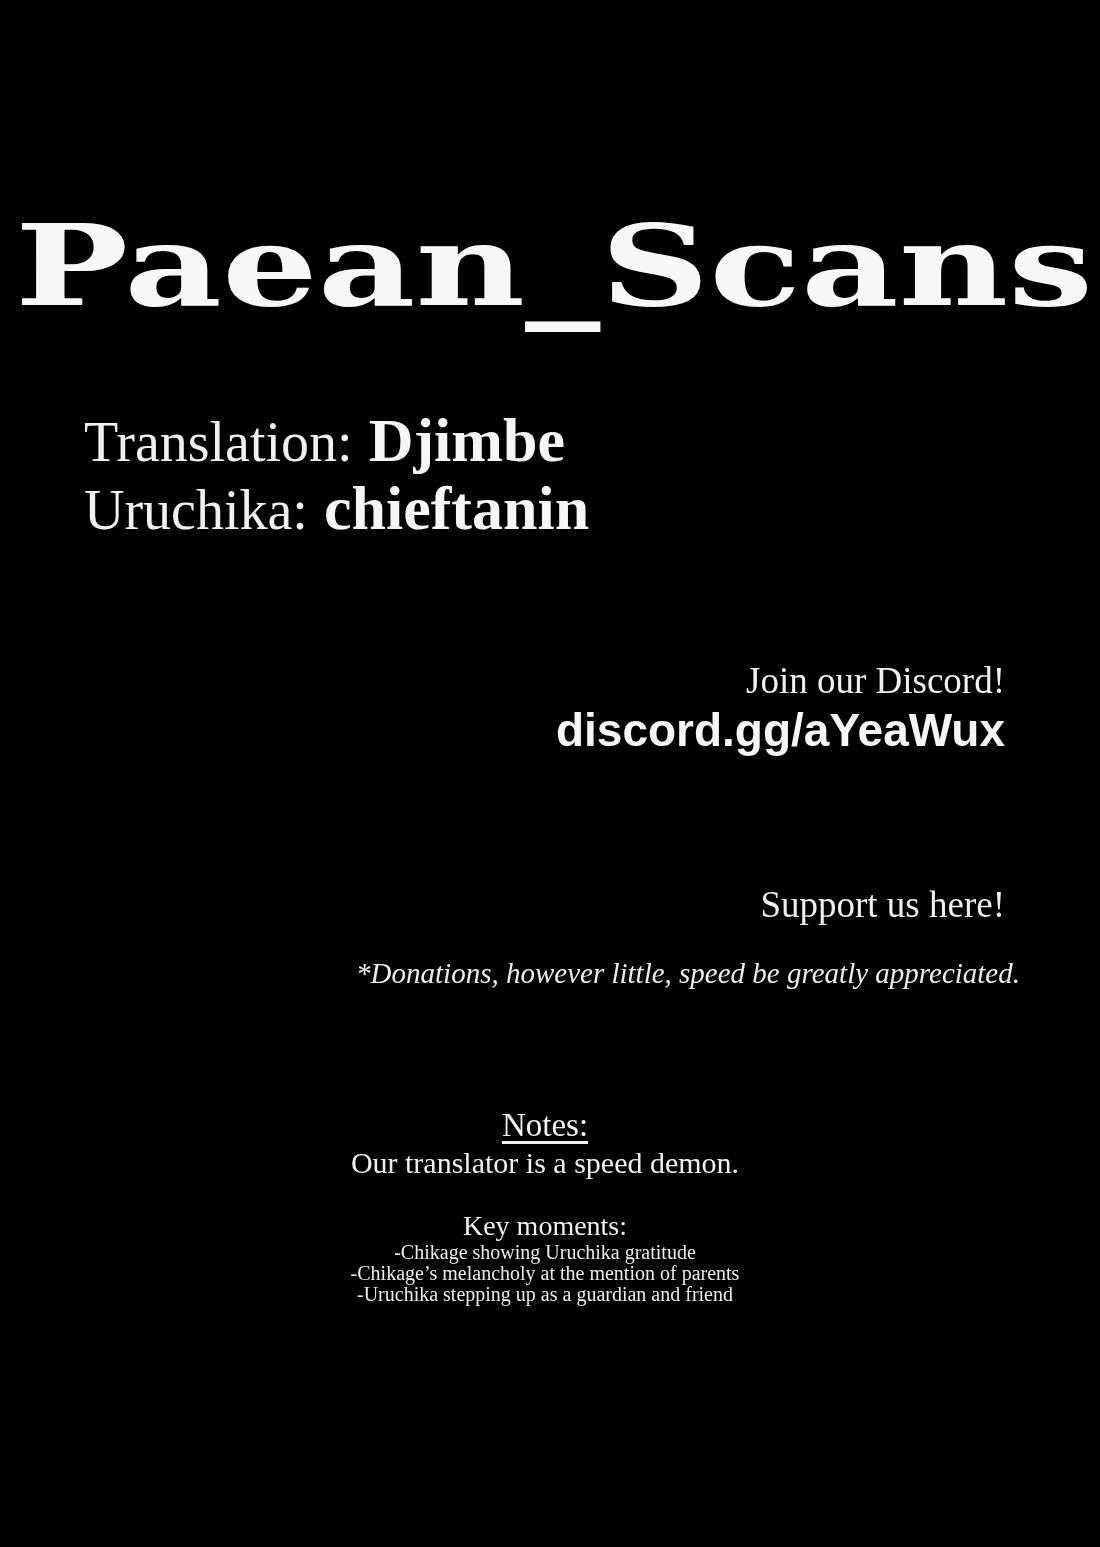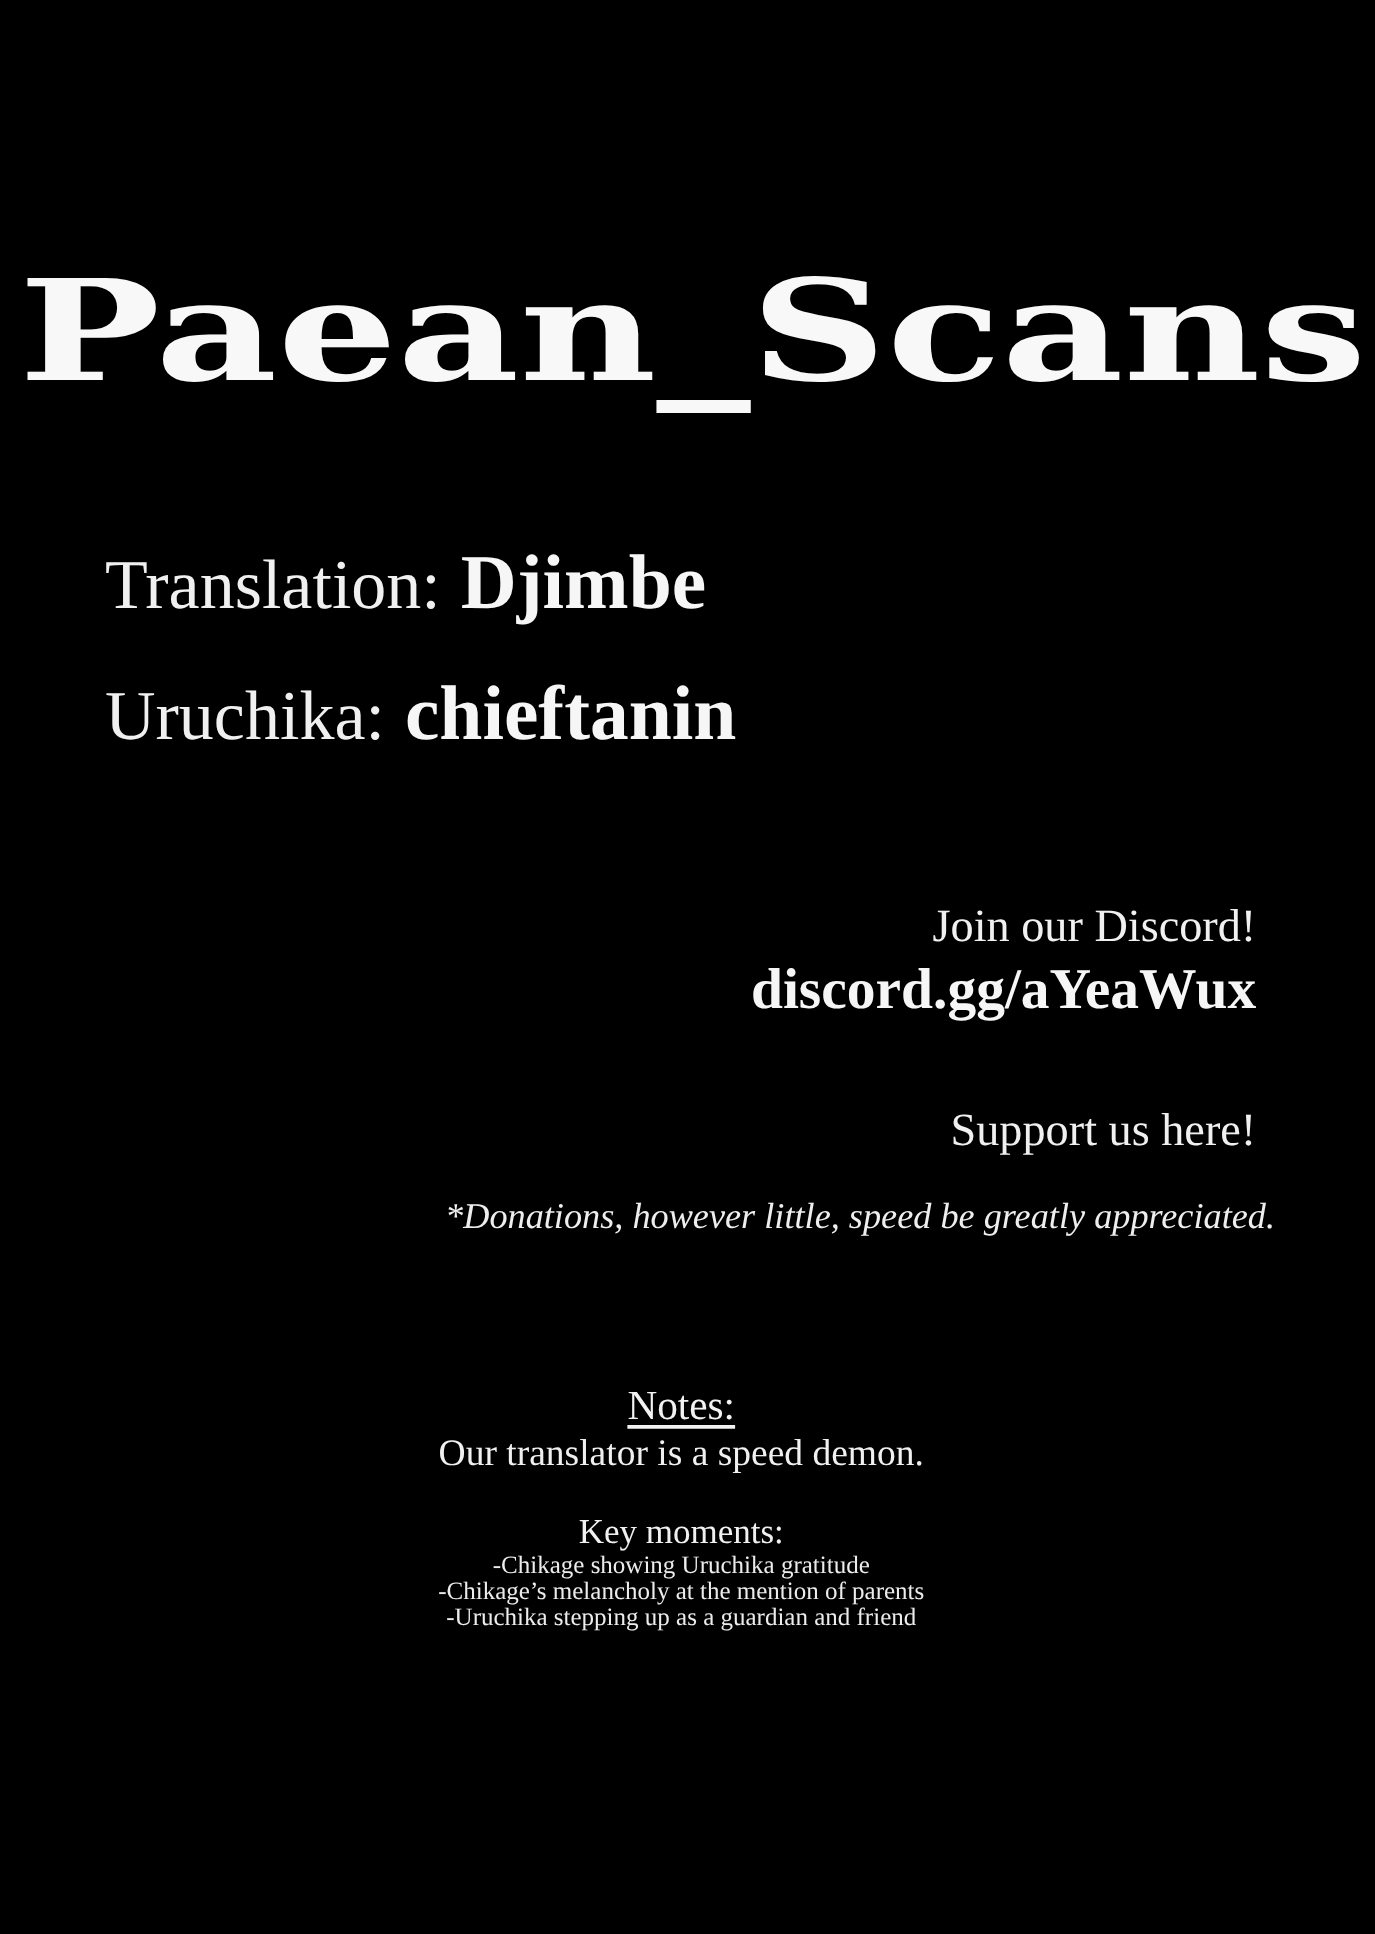--- a/index.html
+++ b/index.html
@@ -20,30 +20,30 @@
     font-weight:bold;
     font-size:112px;
     line-height:112px;
     white-space:nowrap;
     color:#f8f8f8;
     transform:scaleX(1.43);
     transform-origin:left top;
   }
   
   .credits{position:absolute;left:84px;top:414px;}
-  .credit-line{line-height:74px;white-space:nowrap;margin-top:15px;}
+  .credit-line{line-height:52px;white-space:nowrap;}
   .credit-role{font-size:56px;color:#f0f0f0;margin-right:16px;}
   .credit-name{font-size:62px;font-weight:bold;color:#f6f6f6;}
   
   .cta{position:absolute;right:95px;text-align:right;white-space:nowrap;}
-  .cta-discord{top:720px;}
+  .cta-discord{top:659px;}
   .cta-support{top:843px;margin-top:40px;}
   .cta-heading{font-size:37px;line-height:44px;color:#f0f0f0;}
   .cta-link{
-    font-family:Liberation Serif, serif;
+    font-family:Liberation Sans, sans-serif;
     font-weight:bold;
     font-size:46px;line-height:54px;
     color:#f6f6f6;
   }
   .cta-support .cta-link{line-height:50px;}
   .donation-note{
     position:absolute;right:80px;top:956px;
     font-style:italic;
     font-size:29px;line-height:34px;
     color:#eeeeee;

